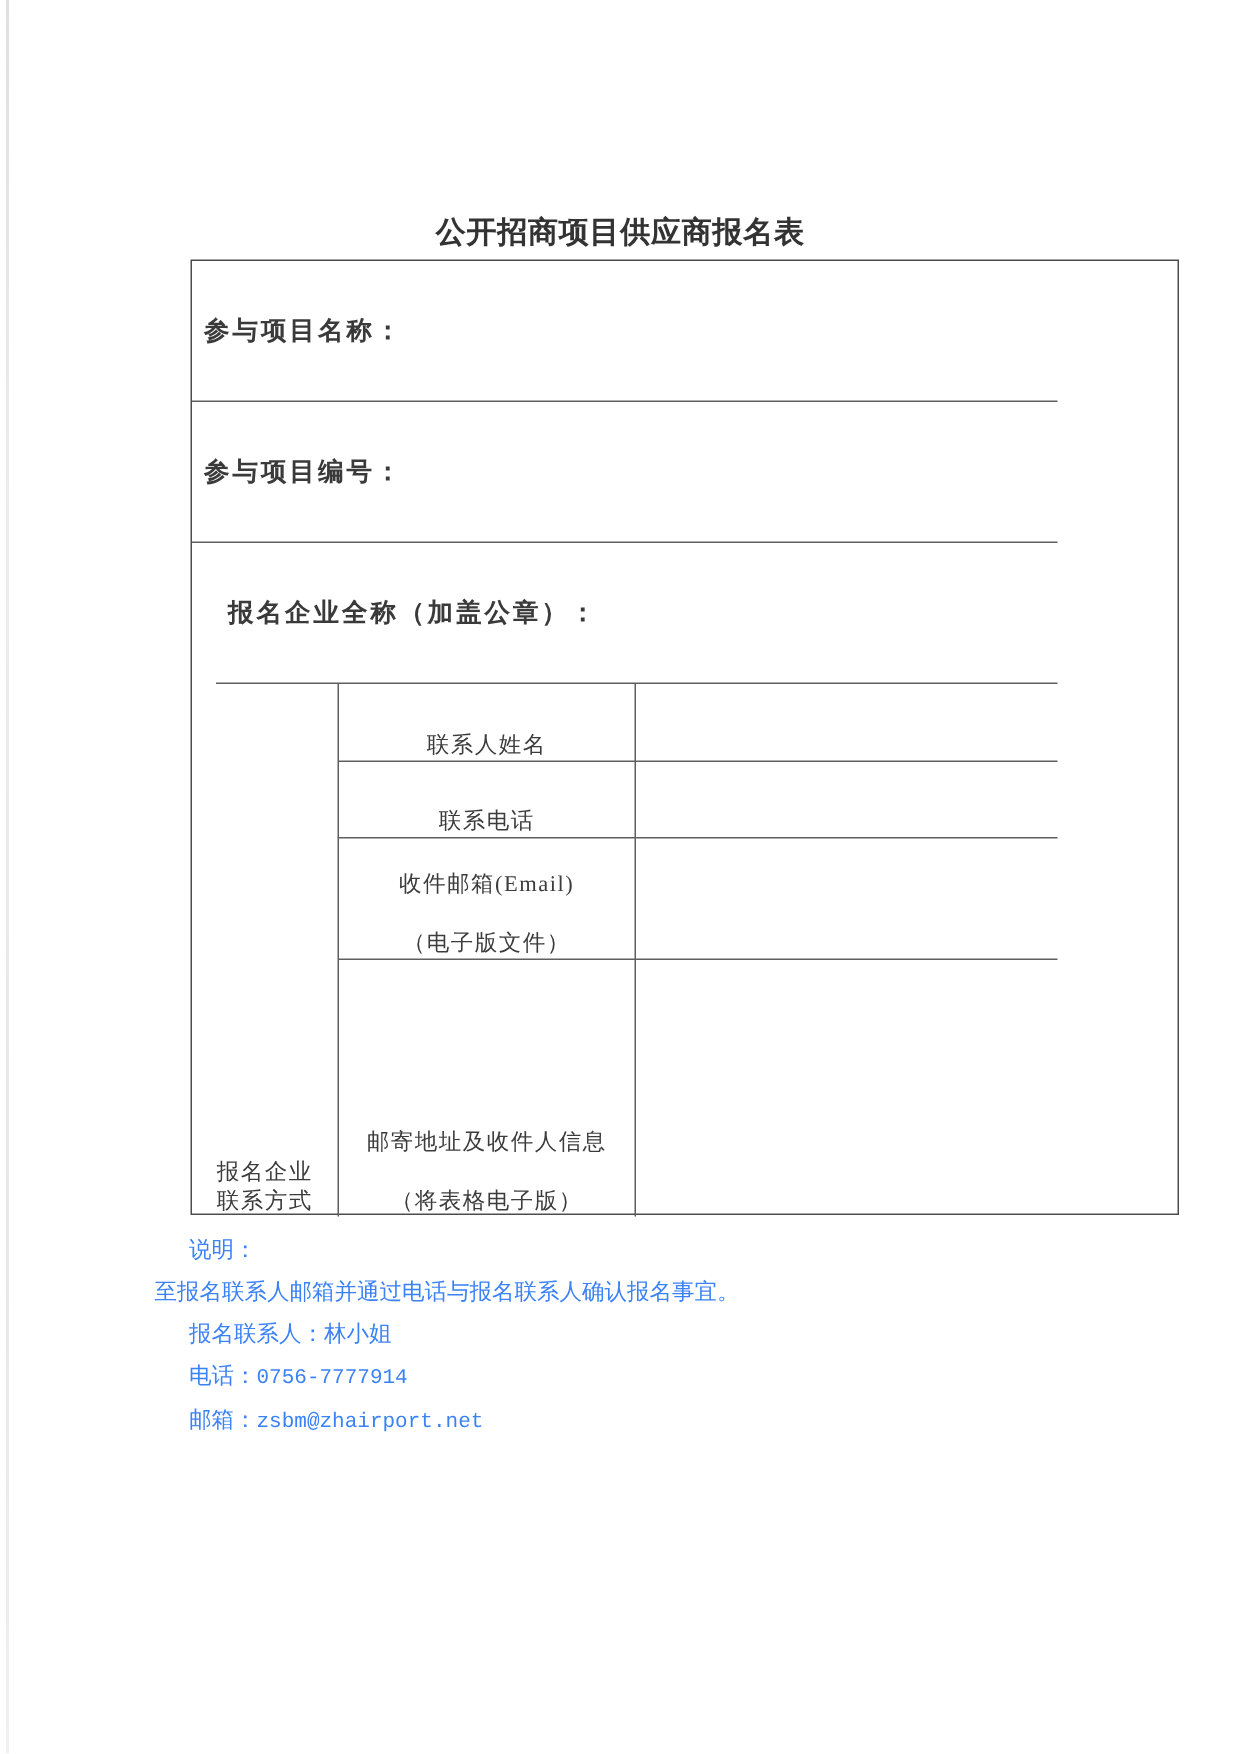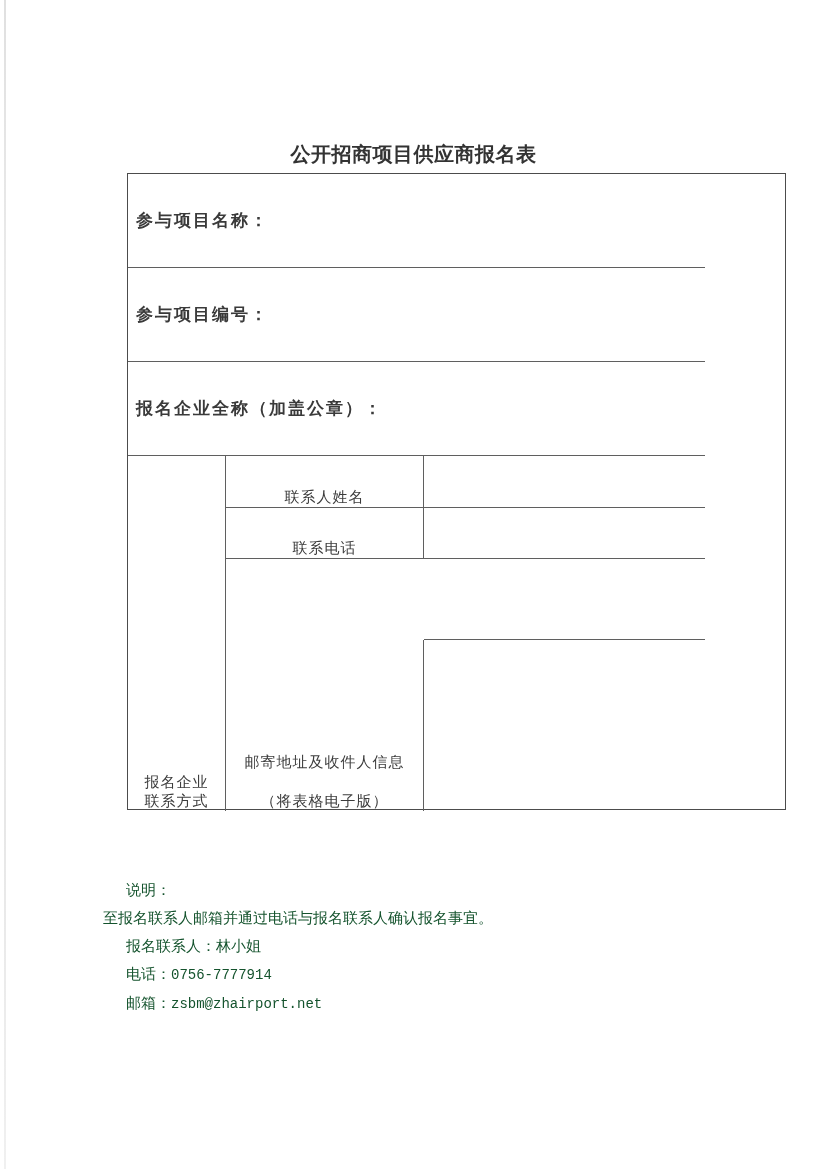--- a/index.html
+++ b/index.html
@@ -56,22 +56,22 @@
     letter-spacing:1px;
     row-gap:20px;
   }
   .sub-value{grid-column:3;}
   .gr4{grid-row:4;} .gr5{grid-row:5;} .gr6{grid-row:6;} .gr7{grid-row:7;}
   .bb{border-bottom:1px solid #5f5f5f;}
   .lbl-line{line-height:19px;}
   .lbl-line:empty{display:none;}
   
   .notes{
-    position:absolute;left:103px;top:876px;width:640px;
-    font-size:15px;color:#14532d;
+    position:absolute;left:103px;top:820px;width:640px;
+    font-size:15px;color:#3b82f6;
   }
   .note-line{line-height:28px;white-space:nowrap;}
   .indent{padding-left:23px;}
   .first-indent{padding-left:23px;}
   .latin{font-family:"Liberation Mono","DejaVu Sans Mono",monospace;font-size:14px;letter-spacing:0;margin-top:46px;}
 </style>
 </head>
 <body>
 
 <div class="page">
@@ -83,41 +83,45 @@
   <div class="form-table">
 
     <div class="cell full" style="grid-row:1;">
       <span class="row-label">参与项目名称：</span>
     </div>
 
     <div class="cell full" style="grid-row:2;">
       <span class="row-label">参与项目编号：</span>
     </div>
 
-    <div class="cell full" style="grid-row:3;">
+    <div class="cell full" style="grid-row:3;margin-left:16px;">
       <span class="row-label">报名企业全称（加盖公章）：</span>
     </div>
 
     <div class="cell group-cell">
       <div class="lbl-line">报名企业</div>
       <div class="lbl-line">联系方式</div>
     </div>
 
     <div class="cell sub-label gr4 bb">
       <div class="lbl-line">联系人姓名</div>
 
     </div>
     <div class="cell sub-value gr4 bb"></div>
 
     <div class="cell sub-label gr5 bb">
       <div class="lbl-line">联系电话</div>
 
     </div>
     <div class="cell sub-value gr5 bb"></div>
 
+    <div class="cell sub-label gr6 bb">
+      <div class="lbl-line">收件邮箱(Email)</div>
+      <div class="lbl-line">（电子版文件）</div>
+    </div>
     <div class="cell sub-value gr6 bb"></div>
 
     <div class="cell sub-label gr7">
       <div class="lbl-line">邮寄地址及收件人信息</div>
       <div class="lbl-line">（将表格电子版）</div>
     </div>
     <div class="cell sub-value gr7"></div>
 
   </div>
 

